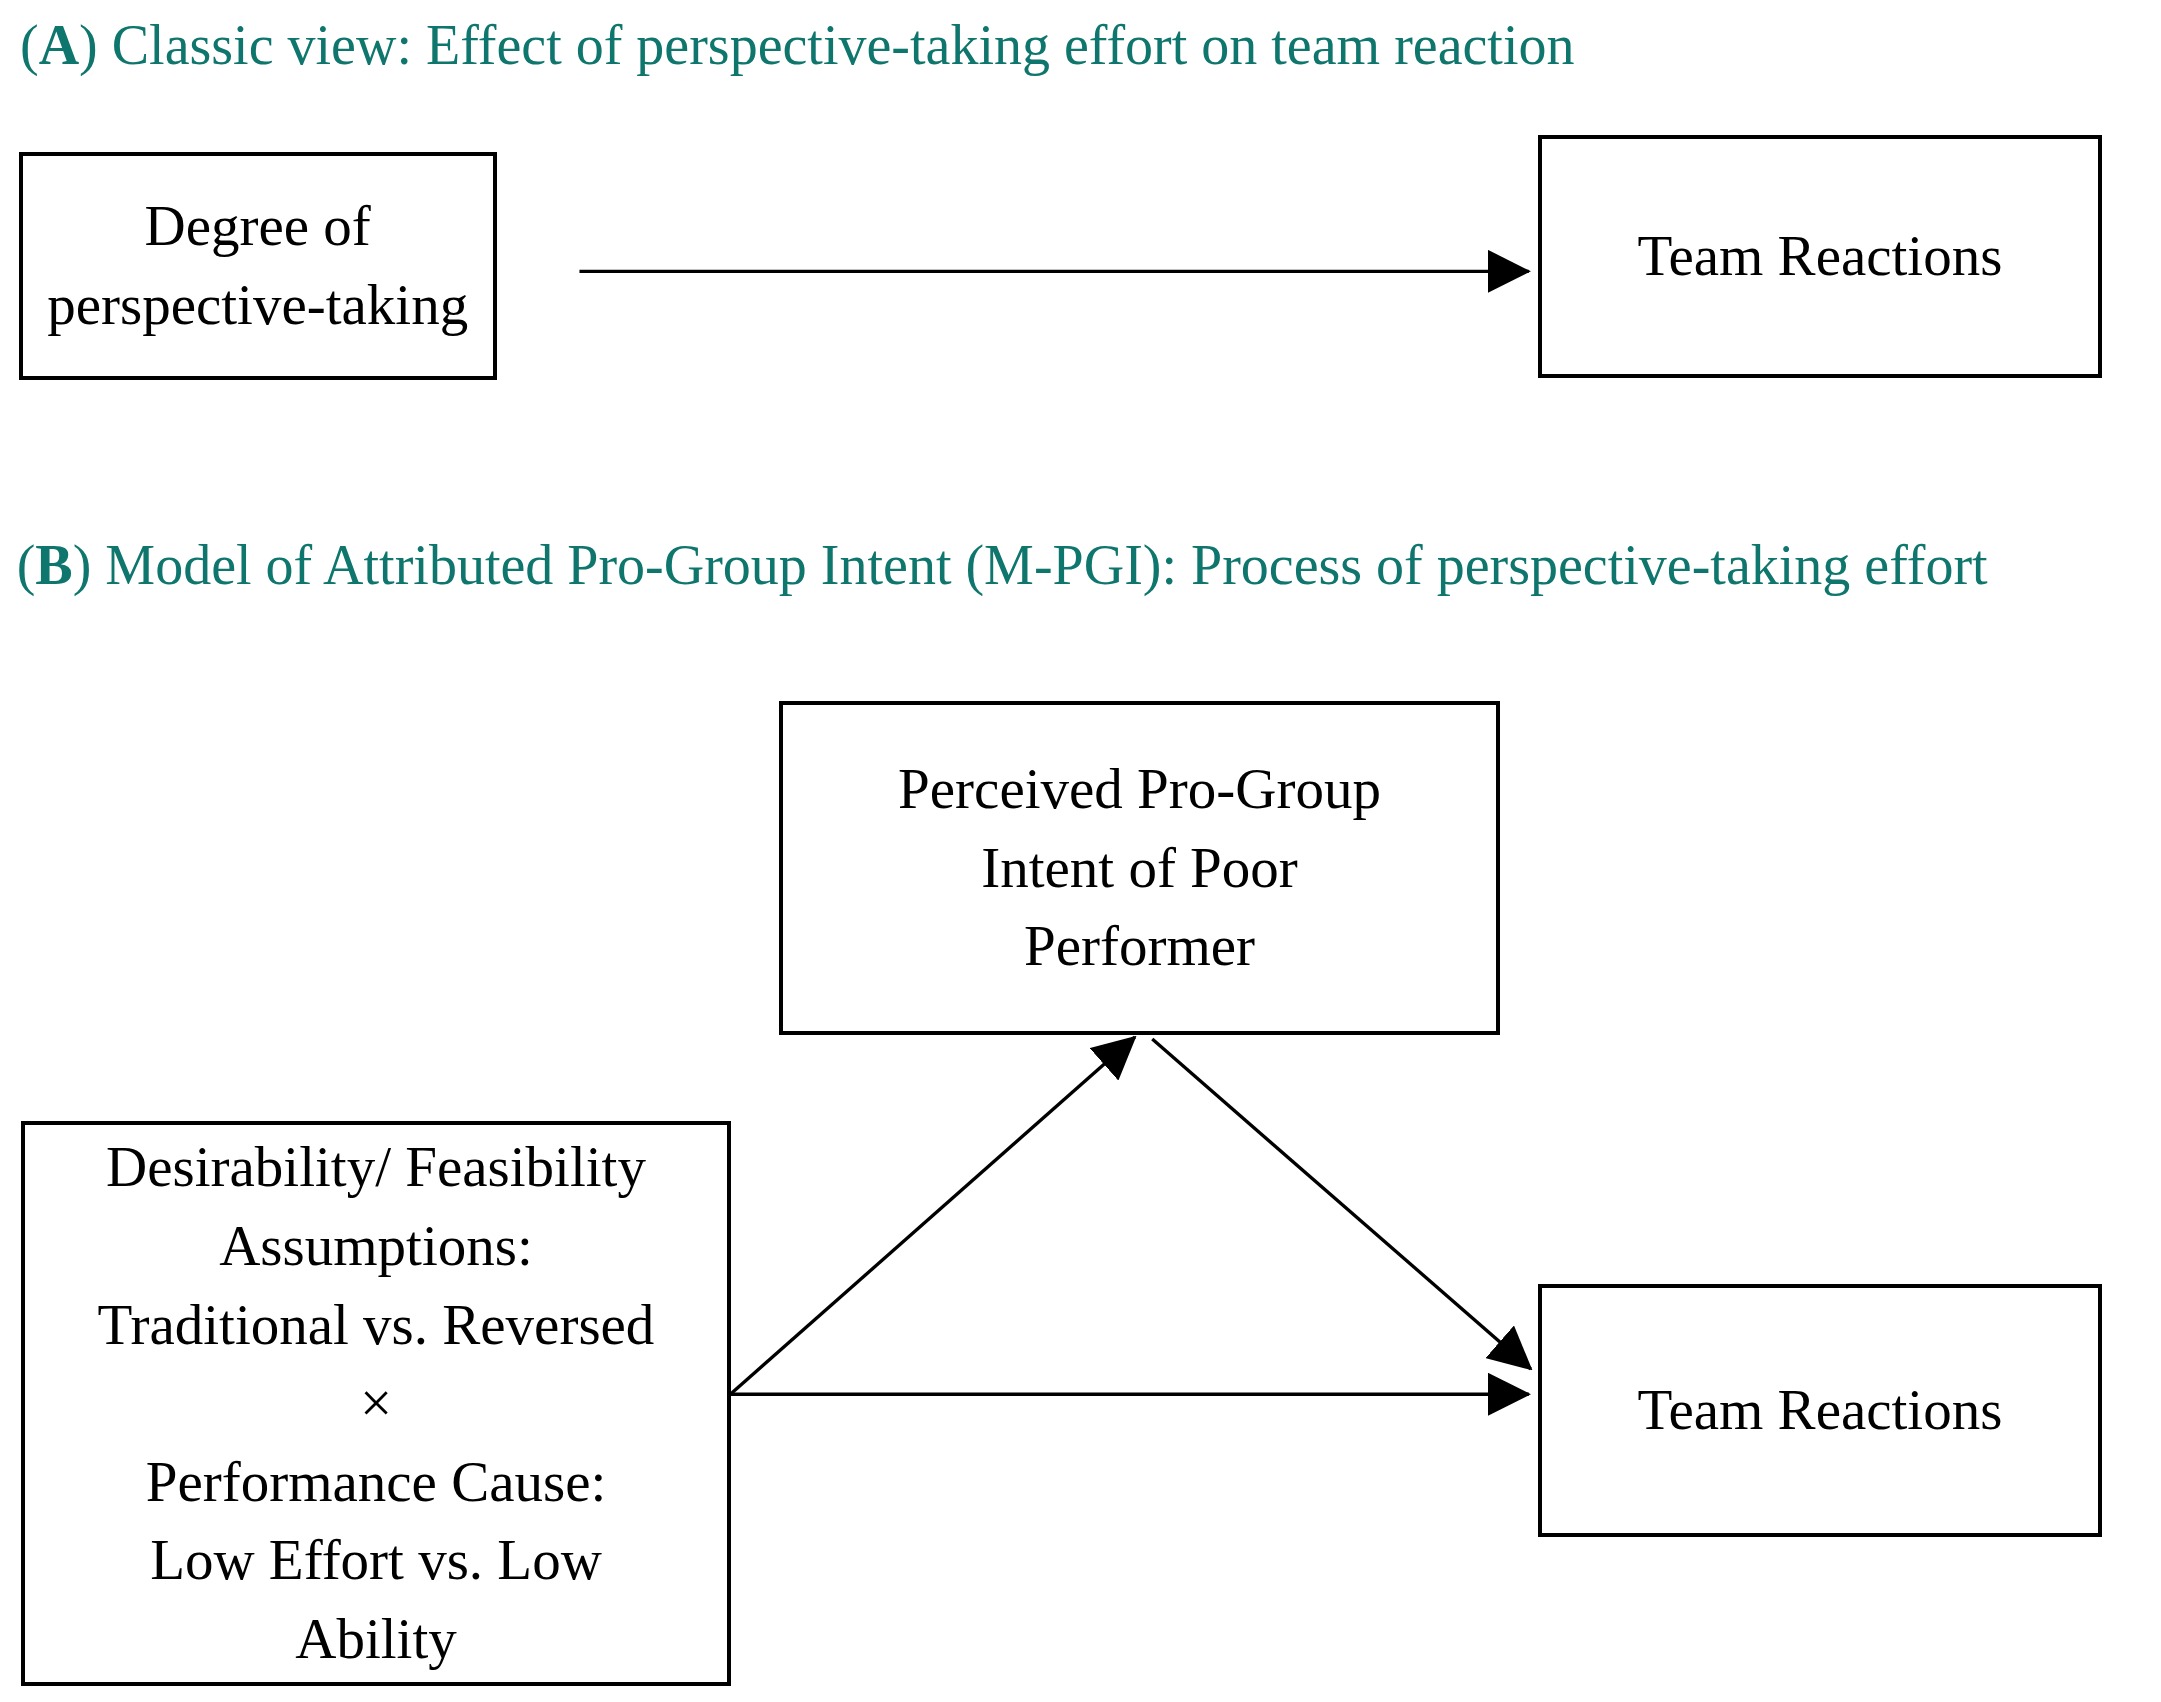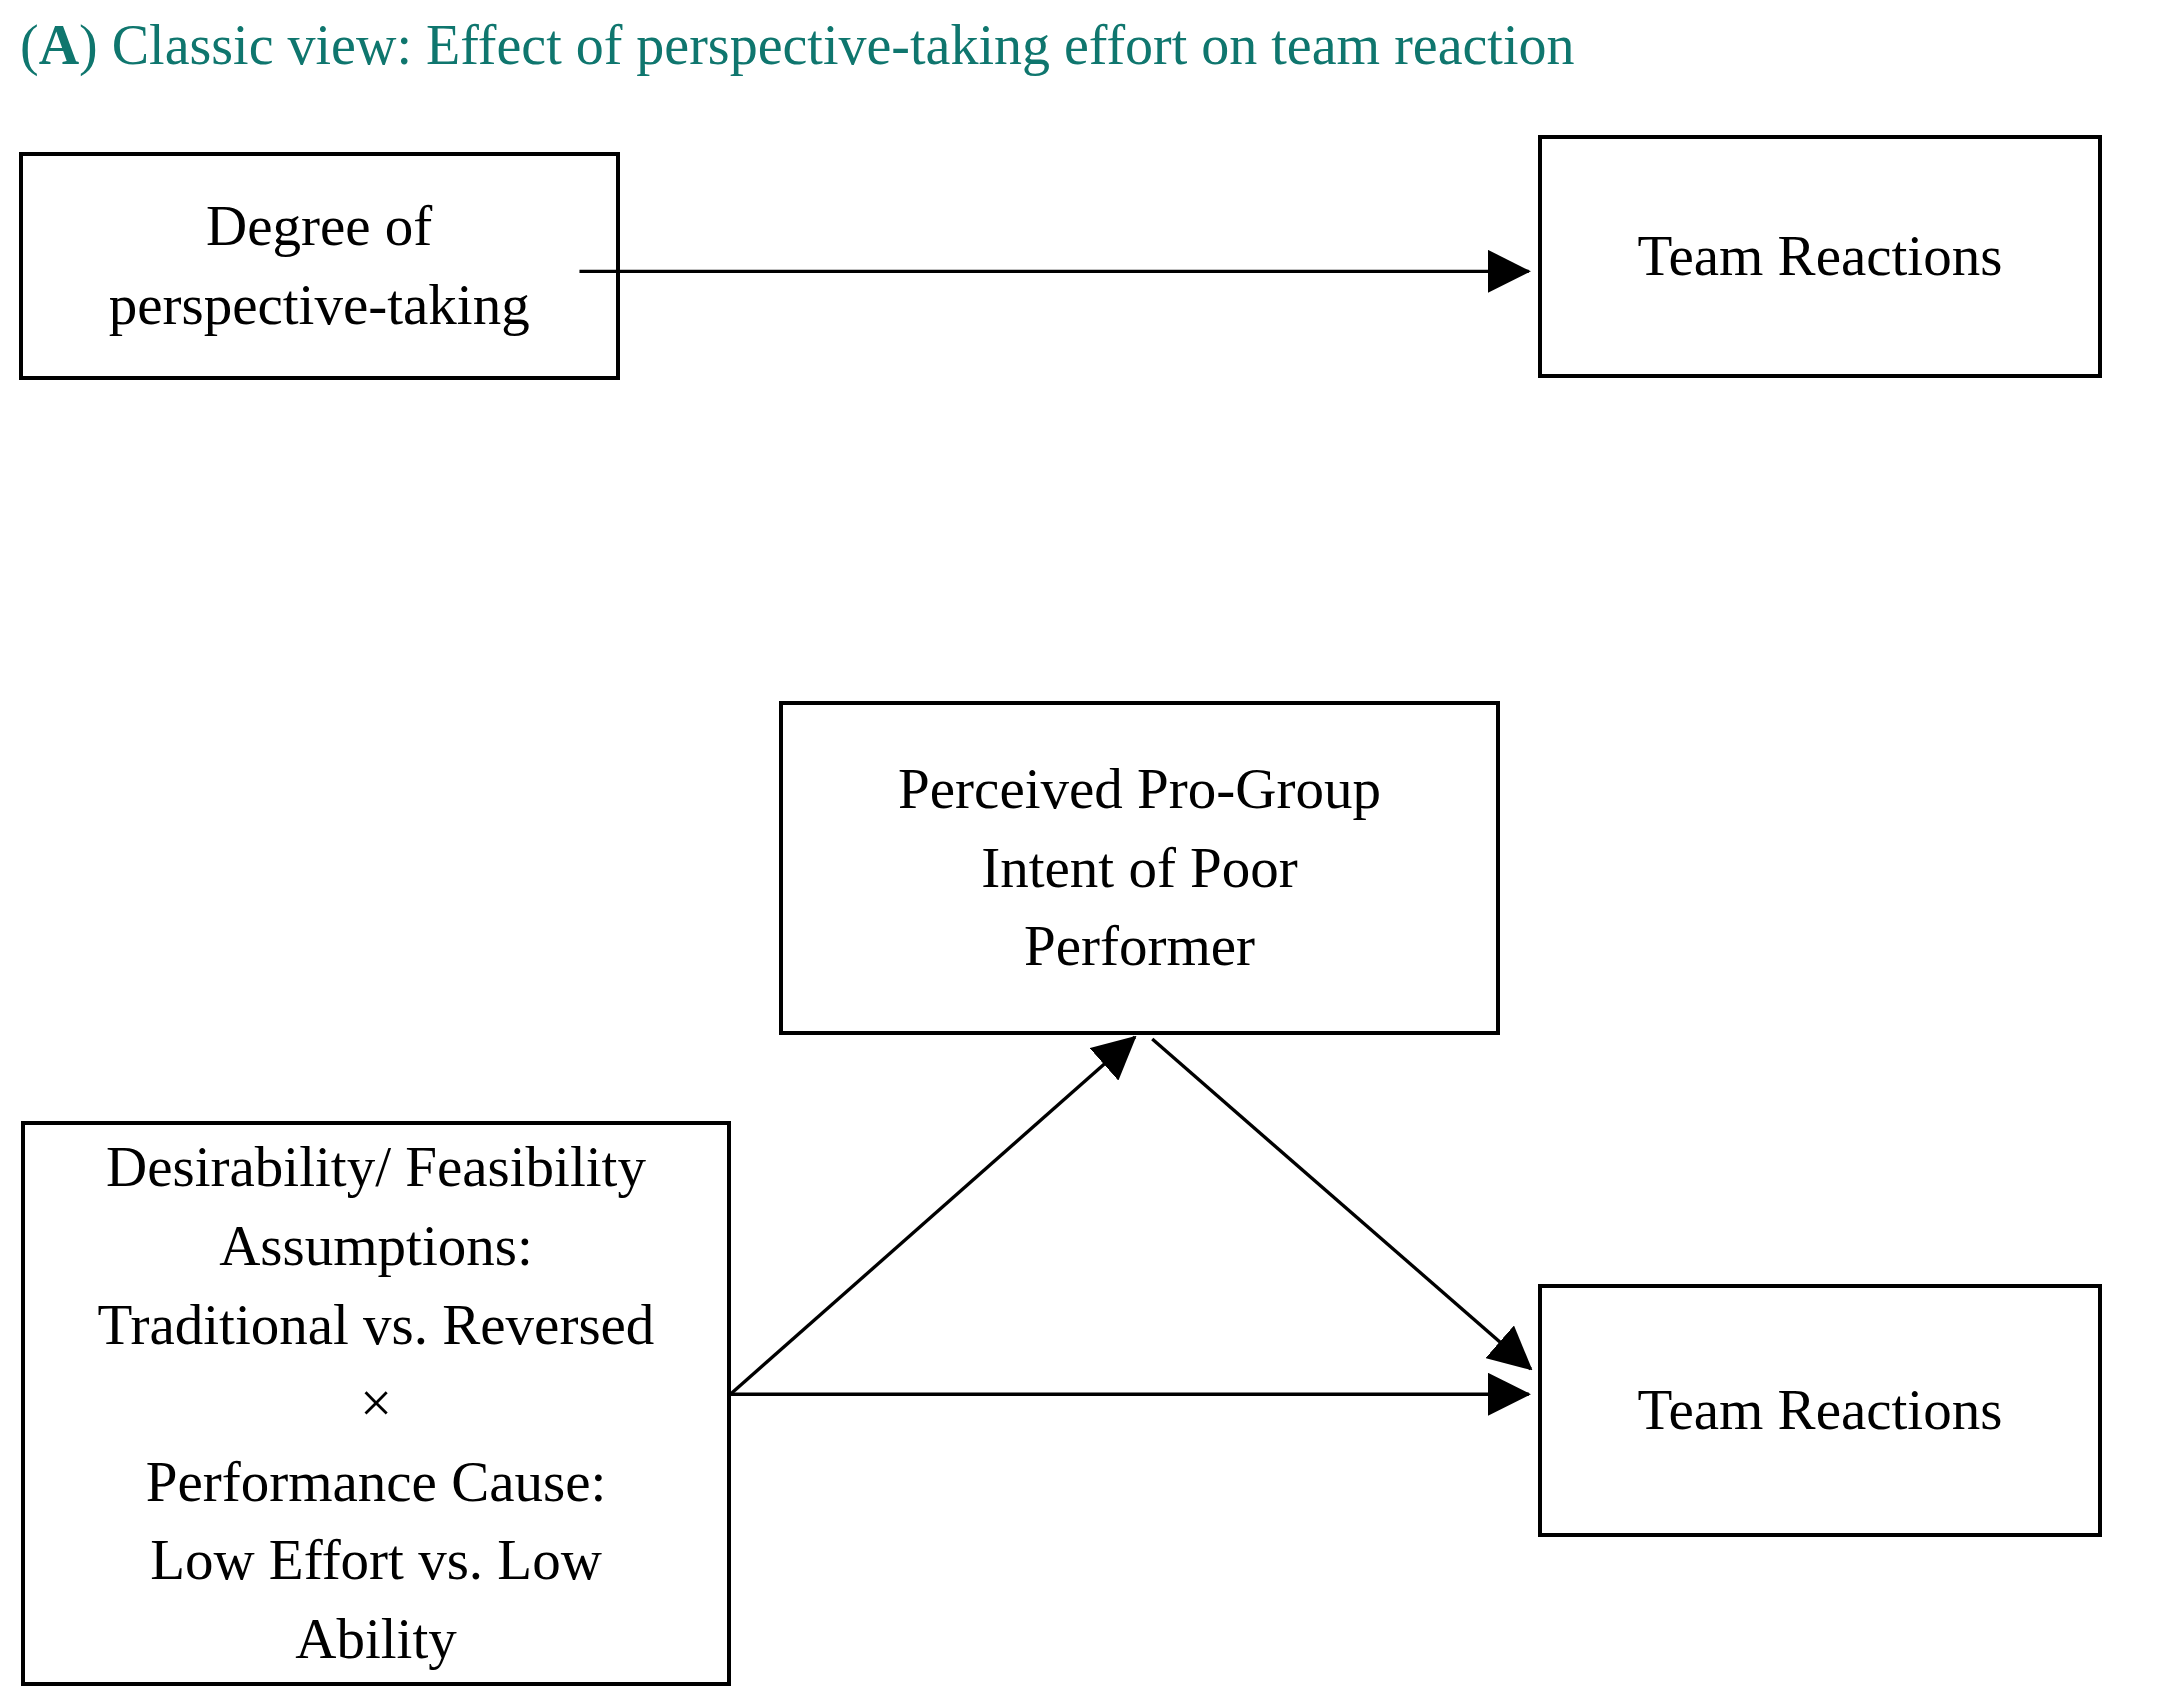--- a/index.html
+++ b/index.html
@@ -43,21 +43,21 @@
   }
   .arrows {
     position: absolute;
     left: 0;
     top: 0;
     width: 2161px;
     height: 1703px;
     pointer-events: none;
   }
   
-  .box-a-predictor { left: 18.7px;   top: 152px;  width: 601px;  height: 228px; }
+  .box-a-predictor { left: 18.7px;   top: 152px;  width: 478px;  height: 228px; }
   .box-a-outcome   { left: 1538px; top: 135px;  width: 564px;  height: 243px; }
   .title-a         { left: 20px;   top: 13.4px; }
   
   .title-b         { left: 16.7px;   top: 533px; }
   .box-b-mediator  { left: 779px; top: 701px; width: 721px; height: 334px; }
   .box-b-predictor { left: 21px;   top: 1121px; width: 710px; height: 565px; }
   .box-b-outcome   { left: 1538px; top: 1284px; width: 564px;  height: 253px; }
 </style>
 </head>
 <body>
@@ -67,20 +67,21 @@
   <div class="panel-title title-a"><span>(</span><span class="t-bold">A</span><span>) Classic view: Effect of perspective-taking effort on team reaction</span></div>
 
   <div class="box box-a-predictor">
     <div class="label">Degree of
 perspective-taking</div>
   </div>
   <div class="box box-a-outcome">
     <div class="label">Team Reactions</div>
   </div>
 
+  <div class="panel-title title-b"><span>(</span><span class="t-bold">B</span><span>) Model of Attributed Pro-Group Intent (M-PGI): Process of perspective-taking effort</span></div>
 
   <div class="box box-b-mediator">
     <div class="label">Perceived Pro-Group
 Intent of Poor
 Performer</div>
   </div>
   <div class="box box-b-predictor">
     <div class="label">Desirability/ Feasibility
 Assumptions:
 Traditional vs. Reversed

